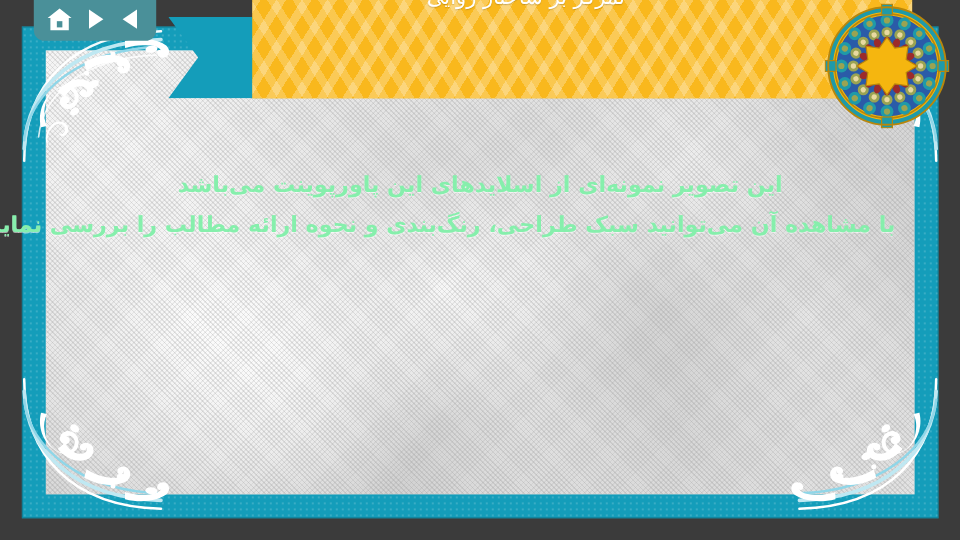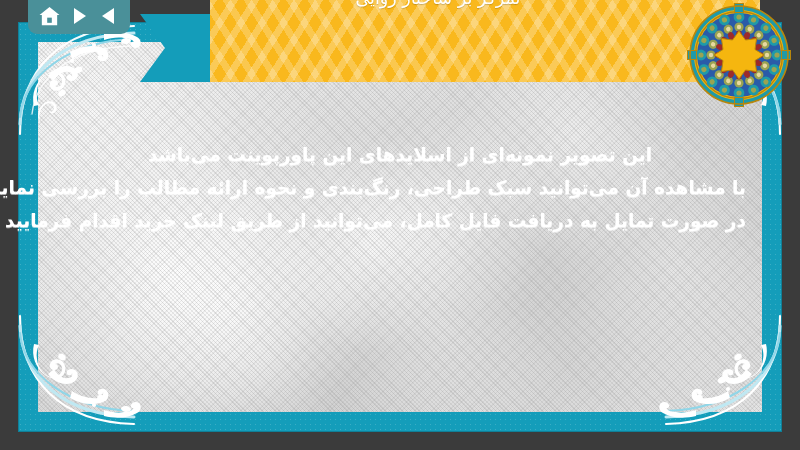--- a/index.html
+++ b/index.html
@@ -201,21 +201,21 @@
   #body-text {
     position: absolute;
     left: 54px;
     right: 54px;
     top: 138px;
     text-align: center;
     direction: rtl;
     z-index: 30;
   }
   .bodyline {
-    color: #ffffff;
+    color: #86efac;
     font-size: 18.5px;
     line-height: 33px;
     font-weight: bold;
     white-space: nowrap;
     text-shadow: 0 1px 0 rgba(255,255,255,0.55);
   }
 </style>
 </head>
 <body>
 
@@ -405,16 +405,15 @@
         <rect x="0.5" y="47.5" width="9" height="9" fill="#1f9aa8" stroke="#b8860b" stroke-width="1"></rect>
         <rect x="94.5" y="47.5" width="9" height="9" fill="#1f9aa8" stroke="#b8860b" stroke-width="1"></rect>
       </g>
       <circle cx="52" cy="52" r="49" fill="none" stroke="#b8860b" stroke-width="1.6"></circle>
     </svg>
   </div>
 
   <div id="body-text">
     <div class="bodyline">این تصویر نمونه‌ای از اسلایدهای این پاورپوینت می‌باشد</div>
     <div class="bodyline">با مشاهده آن می‌توانید سبک طراحی، رنگ‌بندی و نحوه ارائه مطالب را بررسی نمایید</div>
-    <div class="bodyline">در صورت تمایل به دریافت فایل کامل، می‌توانید از طریق لینک خرید اقدام فرمایید</div>
   </div>
 
 </div>
 
 </body></html>

